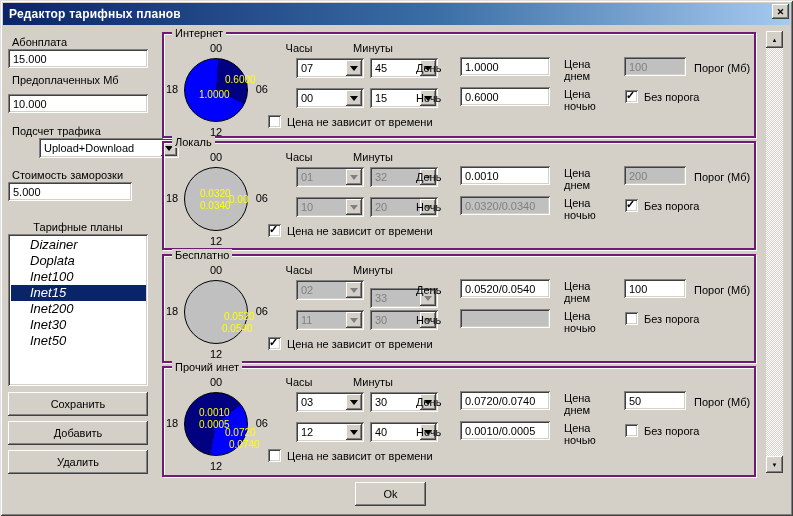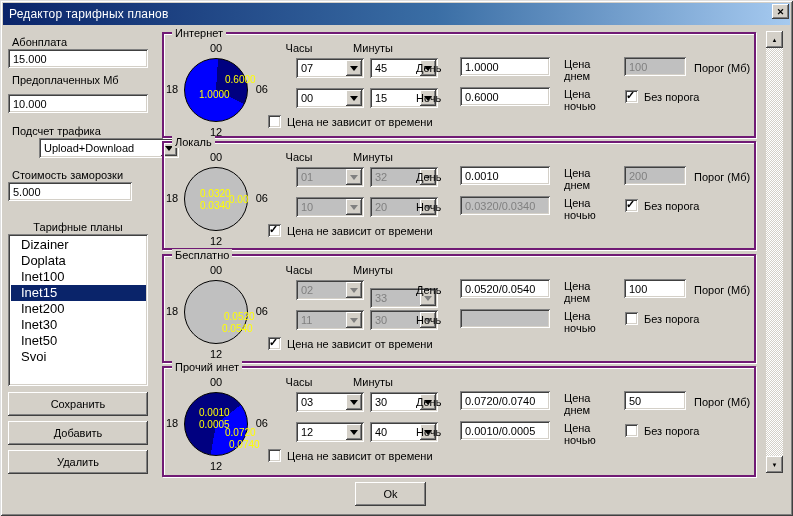--- a/index.html
+++ b/index.html
@@ -11,21 +11,21 @@
     box-shadow: inset 1px 1px 0 #dfdfdf, inset -1px -1px 0 #404040,
                 inset 2px 2px 0 #ffffff, inset -2px -2px 0 #808080;
     overflow:hidden;
   }
 
   .titlebar {
     position:absolute; left:3px; top:3px; right:3px; height:22px;
     background:linear-gradient(90deg,#0A246A 0%, #3A6EA5 55%, #A6CAF0 100%);
     display:flex; align-items:center; padding-left:6px;
   }
-  .title-text { color:#fff; font-weight:normal; font-size:12px; letter-spacing:0.2px; }
+  .title-text { color:#fff; font-weight:bold; font-size:12px; letter-spacing:0.2px; }
   .close-btn {
     position:absolute; right:4px; top:4px; width:17px; height:15px; background:#D4D0C8;
     box-shadow: inset -1px -1px 0 #404040, inset 1px 1px 0 #ffffff, inset -2px -2px 0 #808080;
     display:flex; align-items:center; justify-content:center;
     font-size:9px; font-weight:bold; color:#000;
   }
 
   .lbl { position:absolute; white-space:nowrap; }
 
   .edit {
@@ -84,21 +84,21 @@
   .checkbox.on .mark { display:block; }
 
   .ml-label { position:absolute; width:44px; line-height:12px; }
 
   .listbox {
     position:absolute; left:8px; top:234px; width:140px; height:152px; background:#fff;
     box-shadow: inset 1px 1px 0 #808080, inset -1px -1px 0 #ffffff,
                 inset 2px 2px 0 #404040, inset -2px -2px 0 #D4D0C8;
     padding:3px 2px 2px 3px; overflow:hidden;
   }
-  .list-item { height:16px; line-height:16px; font-size:13px; padding-left:10px; white-space:nowrap; }
+  .list-item { height:16px; line-height:16px; font-size:13px; padding-left:19px; white-space:nowrap;font-style:italic; }
   .list-item.selected { background:#0A246A; color:#fff; }
 
   .sb-track {
     position:absolute; left:766px; top:31px; width:17px; height:442px;
     background-image: conic-gradient(#ffffff 25%, #D4D0C8 0 50%, #ffffff 0 75%, #D4D0C8 0);
     background-size:2px 2px;
   }
   .sb-btn {
     position:absolute; left:766px; width:17px; height:17px; background:#D4D0C8;
     box-shadow: inset -1px -1px 0 #404040, inset 1px 1px 0 #ffffff, inset -2px -2px 0 #808080;
@@ -137,21 +137,20 @@
   <span class="lbl" style="left:0;top:221px;width:156px;text-align:center">Тарифные планы</span>
 
   <div class="listbox">
     <div class="list-item">Dizainer</div>
     <div class="list-item">Doplata</div>
     <div class="list-item">Inet100</div>
     <div class="list-item selected">Inet15</div>
     <div class="list-item">Inet200</div>
     <div class="list-item">Inet30</div>
     <div class="list-item">Inet50</div>
-    <div class="list-item">Svoi</div>
   </div>
 
   <div class="push-btn" style="left:8px;top:392px;width:140px;height:24px">Сохранить</div>
   <div class="push-btn" style="left:8px;top:421px;width:140px;height:24px">Добавить</div>
   <div class="push-btn" style="left:8px;top:450px;width:140px;height:24px">Удалить</div>
 
   <div class="groupbox" style="top:32px;height:106px">
     <span class="group-title">Интернет</span>
     <div class="clock">
       <span class="c00">00</span>

